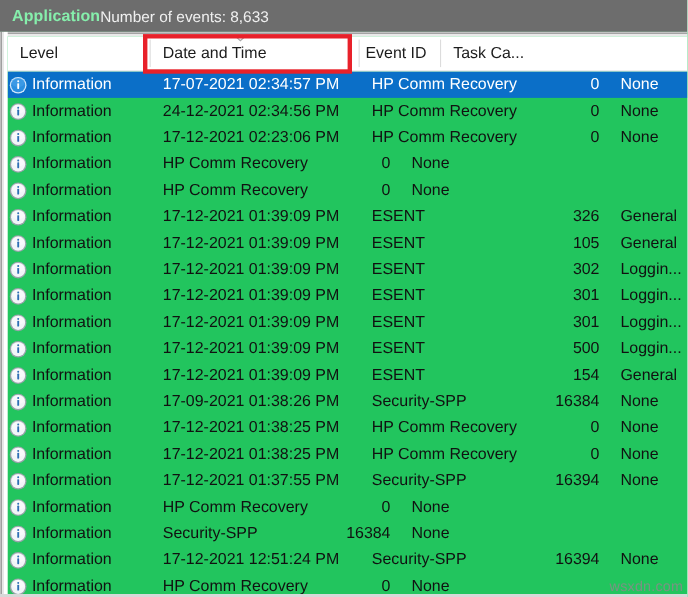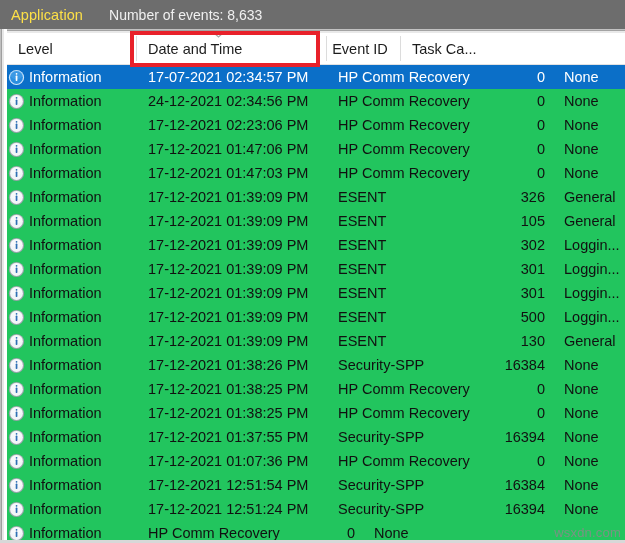--- a/index.html
+++ b/index.html
@@ -21,29 +21,28 @@
     left: 0; top: 0;
     width: 625px;
     height: 29px;
     background: #6d6d6d;
     display: flex;
     align-items: center;
     box-sizing: border-box;
     padding-left: 11px;
   }
   #log-header-bar .log-name {
-    color: #fde047;
-    font-weight: normal;
+    color: #86efac;
+    font-weight: bold;
     font-size: 14.5px;
     letter-spacing: 0.1px;
   }
   #log-header-bar .event-count {
     color: #f0f0f0;
     font-size: 14px;
-    margin-left: 26px;
     font-weight: normal;
   }
 
   
   #grid-frame {
     position: absolute;
     left: 0;
     top: 29px;
     width: 625px;
     height: 514px;
@@ -283,39 +282,37 @@
             <svg width="17" height="17" viewBox="0 0 17 17">
               <circle cx="8.5" cy="8.5" r="7.6" fill="#9aa3ab"></circle>
               <circle cx="8.5" cy="8.5" r="6.4" fill="#f2f5f8"></circle>
               <ellipse cx="8.5" cy="6" rx="6.1" ry="4.2" fill="#ffffff" opacity="0.45"></ellipse>
               <rect x="7.7" y="6.6" width="1.7" height="5.3" rx="0.6" fill="#2f6fb5"></rect>
               <rect x="7.7" y="4.0" width="1.7" height="1.8" rx="0.7" fill="#2f6fb5"></rect>
             </svg>
           </span>
           <span class="level-label">Information</span>
         </div>
-        <div class="cell txt" style="width: 190px;">17-12-2021 01:47:06 PM</div>
-        <div class="cell txt" style="width: 152px;">HP Comm Recovery</div>
-        <div class="cell num" style="width: 74px;">0</div>
-        <div class="cell txt" style="width: 72px;">None</div>
-      </div>
-      <div class="row">
-        <div class="cell level" style="width: 130px;">
-          <span class="info-icon">
-            <svg width="17" height="17" viewBox="0 0 17 17">
-              <circle cx="8.5" cy="8.5" r="7.6" fill="#9aa3ab"></circle>
-              <circle cx="8.5" cy="8.5" r="6.4" fill="#f2f5f8"></circle>
-              <ellipse cx="8.5" cy="6" rx="6.1" ry="4.2" fill="#ffffff" opacity="0.45"></ellipse>
-              <rect x="7.7" y="6.6" width="1.7" height="5.3" rx="0.6" fill="#2f6fb5"></rect>
-              <rect x="7.7" y="4.0" width="1.7" height="1.8" rx="0.7" fill="#2f6fb5"></rect>
-            </svg>
-          </span>
-          <span class="level-label">Information</span>
-        </div>
-        <div class="cell txt" style="width: 190px;">17-12-2021 01:47:03 PM</div>
+        <div class="cell txt" style="width: 152px;">HP Comm Recovery</div>
+        <div class="cell num" style="width: 74px;">0</div>
+        <div class="cell txt" style="width: 72px;">None</div>
+      </div>
+      <div class="row">
+        <div class="cell level" style="width: 130px;">
+          <span class="info-icon">
+            <svg width="17" height="17" viewBox="0 0 17 17">
+              <circle cx="8.5" cy="8.5" r="7.6" fill="#9aa3ab"></circle>
+              <circle cx="8.5" cy="8.5" r="6.4" fill="#f2f5f8"></circle>
+              <ellipse cx="8.5" cy="6" rx="6.1" ry="4.2" fill="#ffffff" opacity="0.45"></ellipse>
+              <rect x="7.7" y="6.6" width="1.7" height="5.3" rx="0.6" fill="#2f6fb5"></rect>
+              <rect x="7.7" y="4.0" width="1.7" height="1.8" rx="0.7" fill="#2f6fb5"></rect>
+            </svg>
+          </span>
+          <span class="level-label">Information</span>
+        </div>
         <div class="cell txt" style="width: 152px;">HP Comm Recovery</div>
         <div class="cell num" style="width: 74px;">0</div>
         <div class="cell txt" style="width: 72px;">None</div>
       </div>
       <div class="row">
         <div class="cell level" style="width: 130px;">
           <span class="info-icon">
             <svg width="17" height="17" viewBox="0 0 17 17">
               <circle cx="8.5" cy="8.5" r="7.6" fill="#9aa3ab"></circle>
               <circle cx="8.5" cy="8.5" r="6.4" fill="#f2f5f8"></circle>
@@ -429,37 +426,37 @@
               <circle cx="8.5" cy="8.5" r="6.4" fill="#f2f5f8"></circle>
               <ellipse cx="8.5" cy="6" rx="6.1" ry="4.2" fill="#ffffff" opacity="0.45"></ellipse>
               <rect x="7.7" y="6.6" width="1.7" height="5.3" rx="0.6" fill="#2f6fb5"></rect>
               <rect x="7.7" y="4.0" width="1.7" height="1.8" rx="0.7" fill="#2f6fb5"></rect>
             </svg>
           </span>
           <span class="level-label">Information</span>
         </div>
         <div class="cell txt" style="width: 190px;">17-12-2021 01:39:09 PM</div>
         <div class="cell txt" style="width: 152px;">ESENT</div>
-        <div class="cell num" style="width: 74px;">130</div>
+        <div class="cell num" style="width: 74px;">154</div>
         <div class="cell txt" style="width: 72px;">General</div>
       </div>
       <div class="row">
         <div class="cell level" style="width: 130px;">
           <span class="info-icon">
             <svg width="17" height="17" viewBox="0 0 17 17">
               <circle cx="8.5" cy="8.5" r="7.6" fill="#9aa3ab"></circle>
               <circle cx="8.5" cy="8.5" r="6.4" fill="#f2f5f8"></circle>
               <ellipse cx="8.5" cy="6" rx="6.1" ry="4.2" fill="#ffffff" opacity="0.45"></ellipse>
               <rect x="7.7" y="6.6" width="1.7" height="5.3" rx="0.6" fill="#2f6fb5"></rect>
               <rect x="7.7" y="4.0" width="1.7" height="1.8" rx="0.7" fill="#2f6fb5"></rect>
             </svg>
           </span>
           <span class="level-label">Information</span>
         </div>
-        <div class="cell txt" style="width: 190px;">17-12-2021 01:38:26 PM</div>
+        <div class="cell txt" style="width: 190px;">17-09-2021 01:38:26 PM</div>
         <div class="cell txt" style="width: 152px;">Security-SPP</div>
         <div class="cell num" style="width: 74px;">16384</div>
         <div class="cell txt" style="width: 72px;">None</div>
       </div>
       <div class="row">
         <div class="cell level" style="width: 130px;">
           <span class="info-icon">
             <svg width="17" height="17" viewBox="0 0 17 17">
               <circle cx="8.5" cy="8.5" r="7.6" fill="#9aa3ab"></circle>
               <circle cx="8.5" cy="8.5" r="6.4" fill="#f2f5f8"></circle>
@@ -517,39 +514,37 @@
             <svg width="17" height="17" viewBox="0 0 17 17">
               <circle cx="8.5" cy="8.5" r="7.6" fill="#9aa3ab"></circle>
               <circle cx="8.5" cy="8.5" r="6.4" fill="#f2f5f8"></circle>
               <ellipse cx="8.5" cy="6" rx="6.1" ry="4.2" fill="#ffffff" opacity="0.45"></ellipse>
               <rect x="7.7" y="6.6" width="1.7" height="5.3" rx="0.6" fill="#2f6fb5"></rect>
               <rect x="7.7" y="4.0" width="1.7" height="1.8" rx="0.7" fill="#2f6fb5"></rect>
             </svg>
           </span>
           <span class="level-label">Information</span>
         </div>
-        <div class="cell txt" style="width: 190px;">17-12-2021 01:07:36 PM</div>
-        <div class="cell txt" style="width: 152px;">HP Comm Recovery</div>
-        <div class="cell num" style="width: 74px;">0</div>
-        <div class="cell txt" style="width: 72px;">None</div>
-      </div>
-      <div class="row">
-        <div class="cell level" style="width: 130px;">
-          <span class="info-icon">
-            <svg width="17" height="17" viewBox="0 0 17 17">
-              <circle cx="8.5" cy="8.5" r="7.6" fill="#9aa3ab"></circle>
-              <circle cx="8.5" cy="8.5" r="6.4" fill="#f2f5f8"></circle>
-              <ellipse cx="8.5" cy="6" rx="6.1" ry="4.2" fill="#ffffff" opacity="0.45"></ellipse>
-              <rect x="7.7" y="6.6" width="1.7" height="5.3" rx="0.6" fill="#2f6fb5"></rect>
-              <rect x="7.7" y="4.0" width="1.7" height="1.8" rx="0.7" fill="#2f6fb5"></rect>
-            </svg>
-          </span>
-          <span class="level-label">Information</span>
-        </div>
-        <div class="cell txt" style="width: 190px;">17-12-2021 12:51:54 PM</div>
+        <div class="cell txt" style="width: 152px;">HP Comm Recovery</div>
+        <div class="cell num" style="width: 74px;">0</div>
+        <div class="cell txt" style="width: 72px;">None</div>
+      </div>
+      <div class="row">
+        <div class="cell level" style="width: 130px;">
+          <span class="info-icon">
+            <svg width="17" height="17" viewBox="0 0 17 17">
+              <circle cx="8.5" cy="8.5" r="7.6" fill="#9aa3ab"></circle>
+              <circle cx="8.5" cy="8.5" r="6.4" fill="#f2f5f8"></circle>
+              <ellipse cx="8.5" cy="6" rx="6.1" ry="4.2" fill="#ffffff" opacity="0.45"></ellipse>
+              <rect x="7.7" y="6.6" width="1.7" height="5.3" rx="0.6" fill="#2f6fb5"></rect>
+              <rect x="7.7" y="4.0" width="1.7" height="1.8" rx="0.7" fill="#2f6fb5"></rect>
+            </svg>
+          </span>
+          <span class="level-label">Information</span>
+        </div>
         <div class="cell txt" style="width: 152px;">Security-SPP</div>
         <div class="cell num" style="width: 74px;">16384</div>
         <div class="cell txt" style="width: 72px;">None</div>
       </div>
       <div class="row">
         <div class="cell level" style="width: 130px;">
           <span class="info-icon">
             <svg width="17" height="17" viewBox="0 0 17 17">
               <circle cx="8.5" cy="8.5" r="7.6" fill="#9aa3ab"></circle>
               <circle cx="8.5" cy="8.5" r="6.4" fill="#f2f5f8"></circle>

